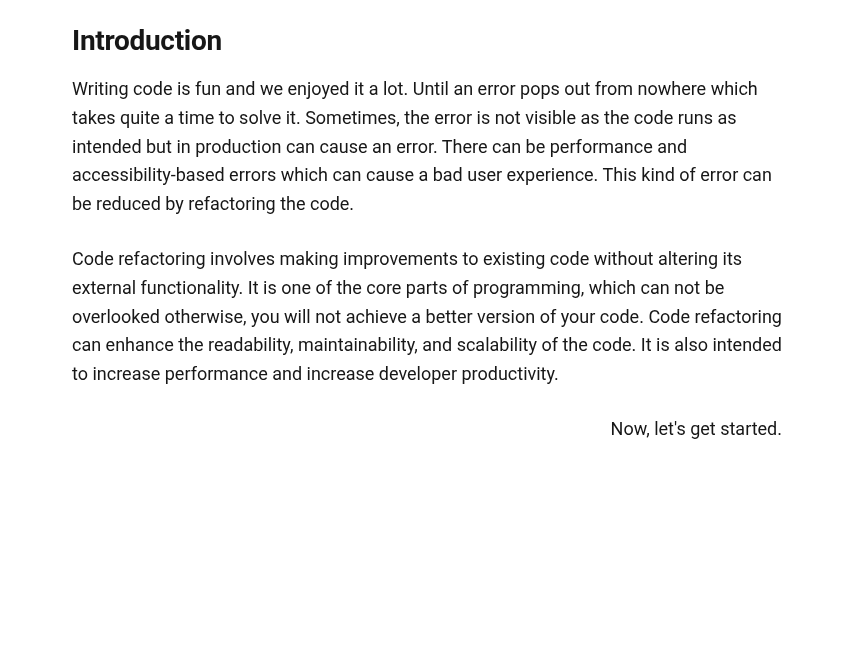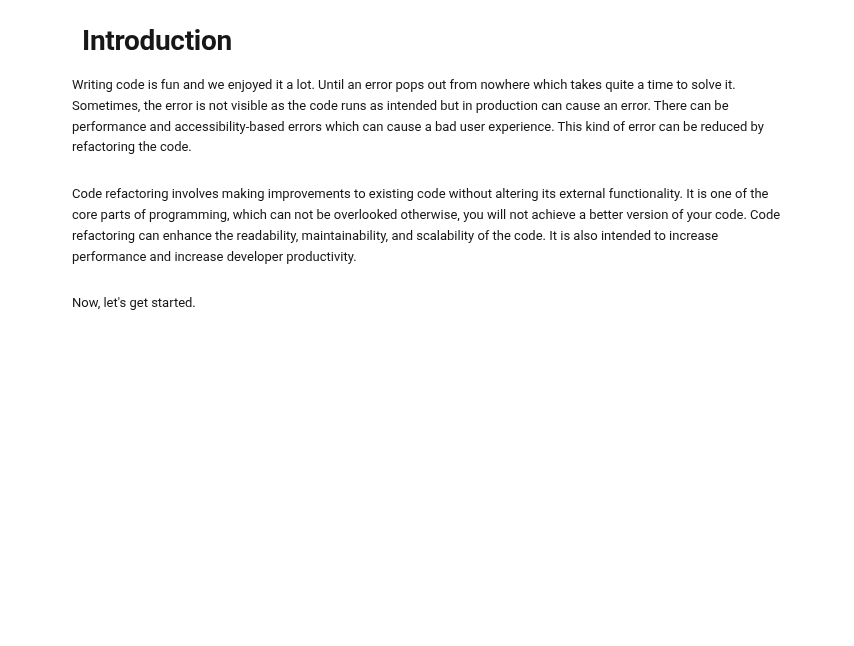--- a/index.html
+++ b/index.html
@@ -14,31 +14,31 @@
       width: 854px;
       height: 646px;
       padding: 24px 72px 24px 72px;
     }
     h2.section-heading {
       font-size: 28px;
       font-weight: 700;
       color: #171717;
       margin-bottom: 18px;
       letter-spacing: -0.3px;
-      margin-left: 10px;
     }
     p.body-paragraph {
-      font-size: 13px;
+      font-size: 18px;
       line-height: 1.6;
       color: #171717;
       margin-bottom: 26px;
       font-weight: 400;
     }
     p.body-paragraph:last-child {
       margin-bottom: 16px;
+      text-align: right;
     }
   </style>
 </head>
 <body>
 
 <article>
   <h2 class="section-heading">Introduction</h2>
 
   <p class="body-paragraph">Writing code is fun and we enjoyed it a lot. Until an error pops out from nowhere which takes quite a time to solve it. Sometimes, the error is not visible as the code runs as intended but in production can cause an error. There can be performance and accessibility-based errors which can cause a bad user experience. This kind of error can be reduced by refactoring the code.</p>
 

